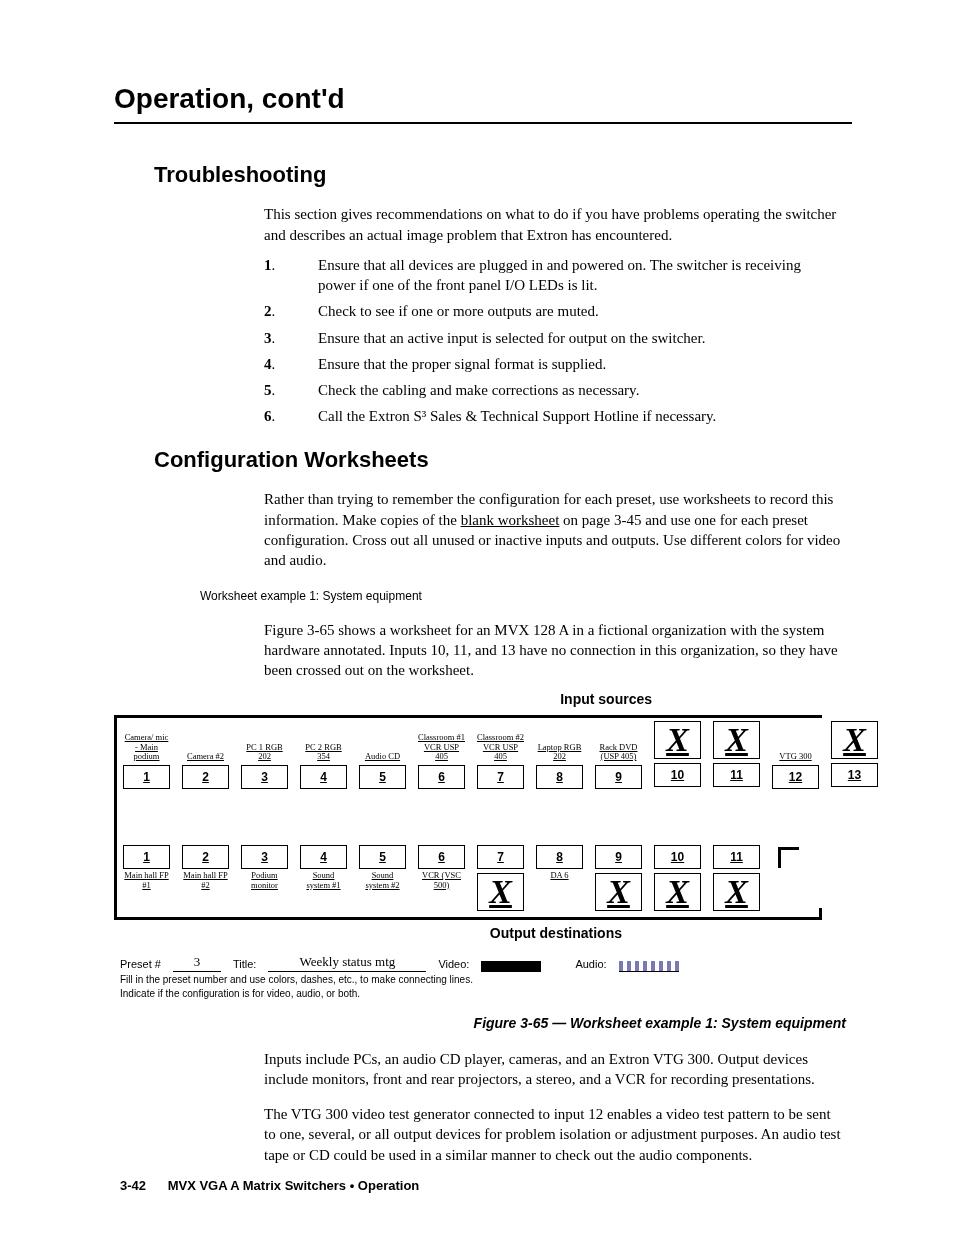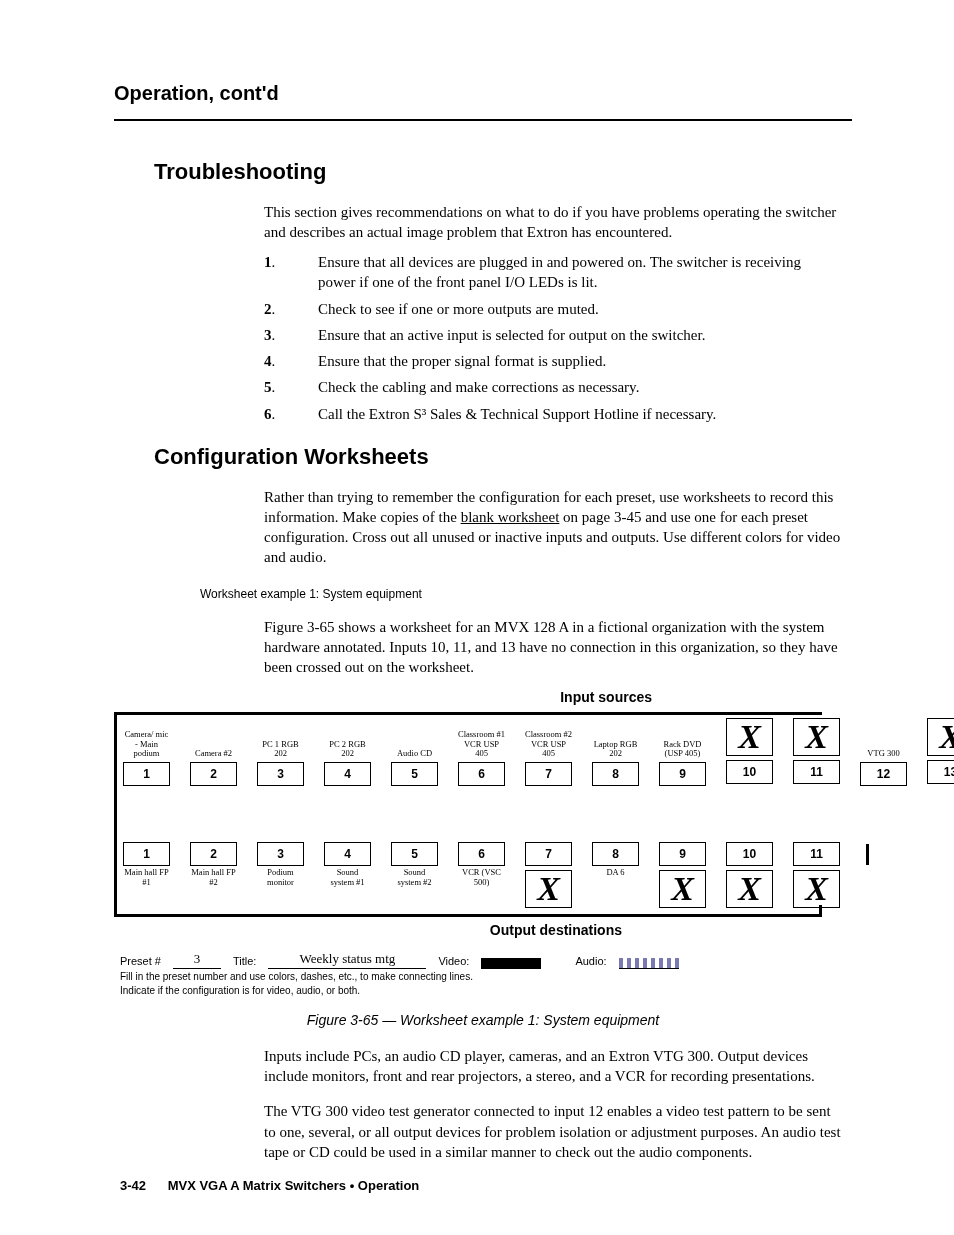--- a/index.html
+++ b/index.html
@@ -16,22 +16,22 @@
   }
   .page {
     position: relative;
     width: 954px;
     height: 1235px;
     box-sizing: border-box;
     padding: 80px 108px 40px 120px;
   }
   .running-head {
     font-weight: 700;
-    font-size: 20px;
-    margin: 0 0 12px -6px;
+    font-size: 28px;
+    margin: 0 0 4px -6px;
     font-family: Tahoma, Geneva, Verdana, sans-serif;
   }
   .rule {
     border: none;
     border-top: 2px solid #000;
     margin: 2px 0 36px -6px;
     width: calc(100% + 12px);
   }
   .h1 {
     font-weight: 700;
@@ -49,23 +49,23 @@
     margin-left: 144px;
     margin-right: 4px;
     margin-bottom: 10px;
   }
   .ol-indent { margin-left: 144px; margin-right: 4px; }
   .li-row { display: flex; margin-bottom: 6px; }
   .li-num { width: 54px; flex: 0 0 54px; }
   .under { text-decoration: underline; }
   .fig-caption {
     font-style: italic;
-    font-weight: 400;
-    font-family: Tahoma, Geneva, Verdana, sans-serif;
-    text-align: center;
+    font-weight: 700;
+    font-family: Tahoma, Geneva, Verdana, sans-serif;
+    text-align: right;
     font-size: 14px;
     margin-top: 14px;
     margin-bottom: 16px;
   }
   .footer {
     position: absolute;
     bottom: 40px;
     left: 120px;
     font-family: Tahoma, Geneva, Verdana, sans-serif;
     font-size: 13px;
@@ -95,21 +95,21 @@
   .ws-frame::after {
     content:"";
     position: absolute;
     right: 0; bottom: -3px; width: 12px;
     border-right: 3px solid #000;
     height: 12px;
   }
   .ws-section-label { text-align: right; font-weight: 700; font-size: 14px; padding-right: 170px; margin-bottom: 6px; }
   .ws-section-label.out { text-align: right; padding-right: 200px; margin-top: 4px; }
 
-  .cell-row { display: flex; gap: 20px; }
+  .cell-row { display: flex; gap: 12px; text-decoration: underline; }
   .cell-wrap { display:flex; flex-direction: column; align-items:center; width: 47px; }
   .cell-label {
     font-family: "Comic Sans MS", cursive;
     font-size: 8.5px;
     line-height: 1.1;
     text-align: center;
     height: 40px;
     display: flex;
     align-items: flex-end;
     justify-content: center;
@@ -192,21 +192,21 @@
           </div>
           <div class="cell-wrap">
             <div class="cell-label">Camera #2</div>
             <div class="cell-box">2</div>
           </div>
           <div class="cell-wrap">
             <div class="cell-label">PC 1 RGB 202</div>
             <div class="cell-box">3</div>
           </div>
           <div class="cell-wrap">
-            <div class="cell-label">PC 2 RGB 202</div>
+            <div class="cell-label">PC 2 RGB 354</div>
             <div class="cell-box">4</div>
           </div>
           <div class="cell-wrap">
             <div class="cell-label">Audio CD</div>
             <div class="cell-box">5</div>
           </div>
           <div class="cell-wrap">
             <div class="cell-label">Classroom #1 VCR USP 405</div>
             <div class="cell-box">6</div>
           </div>

